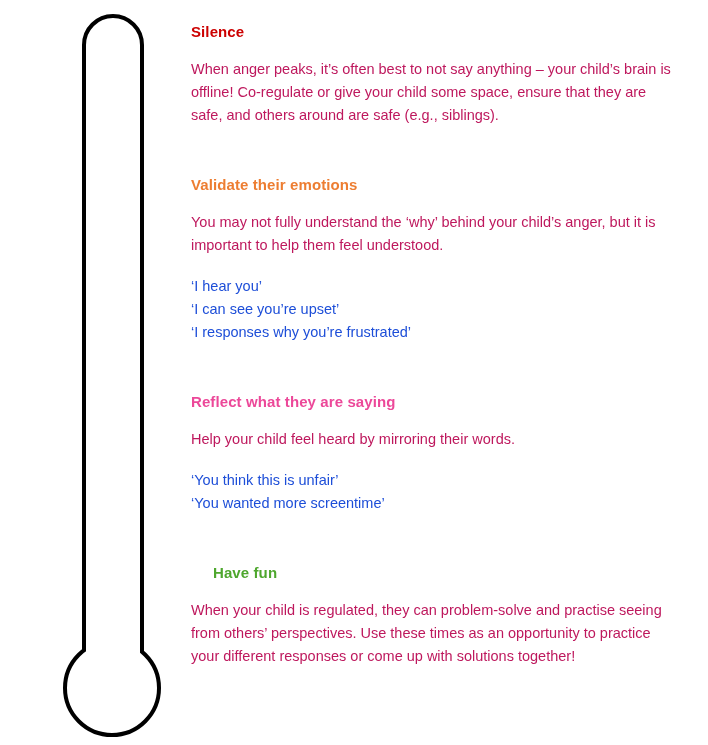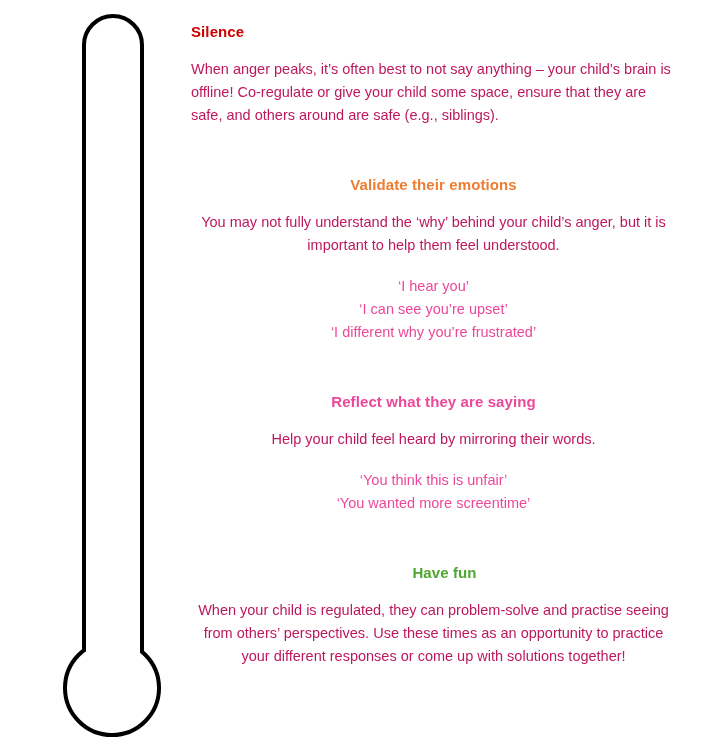--- a/index.html
+++ b/index.html
@@ -39,21 +39,20 @@
     left: 191px;
     top: 12px;
     width: 485px;
   }
 
   .section {
     margin: 0;
   }
   .section + .section {
     margin-top: 0;
-    text-align: center;
   }
 
   .heading {
     font-size: 15px;
     font-weight: bold;
     line-height: 19px;
     margin: 0;
     letter-spacing: 0.1px;
   }
   .heading.red    { color: #CC0000; }
@@ -64,21 +63,21 @@
   .para {
     font-size: 14.5px;
     line-height: 23px;
     color: #be185d;
     margin: 0;
   }
 
   .examples {
     font-size: 14.5px;
     line-height: 23px;
-    color: #ec4899;
+    color: #1d4ed8;
     margin: 0;
   }
   .examples div { white-space: nowrap; }
 
   
   .gap-h-to-p  { height: 17px; }
   .gap-p-to-ex { height: 18px; }
   .s1 { padding-top: 10px; }
   .s2 { padding-top: 48px; }
   .s3 { padding-top: 48px; }
@@ -112,21 +111,21 @@
     </div>
 
     <div class="section s2">
       <div class="heading orange">Validate their emotions</div>
       <div class="gap-h-to-p"></div>
       <div class="para">You may not fully understand the ‘why’ behind your child’s anger, but it is important to help them feel understood.</div>
       <div class="gap-p-to-ex"></div>
       <div class="examples">
         <div>‘I hear you’</div>
         <div>‘I can see you’re upset’</div>
-        <div>‘I different why you’re frustrated’</div>
+        <div>‘I responses why you’re frustrated’</div>
       </div>
     </div>
 
     <div class="section s3">
       <div class="heading yellow">Reflect what they are saying</div>
       <div class="gap-h-to-p"></div>
       <div class="para">Help your child feel heard by mirroring their words.</div>
       <div class="gap-p-to-ex"></div>
       <div class="examples">
         <div>‘You think this is unfair’</div>

